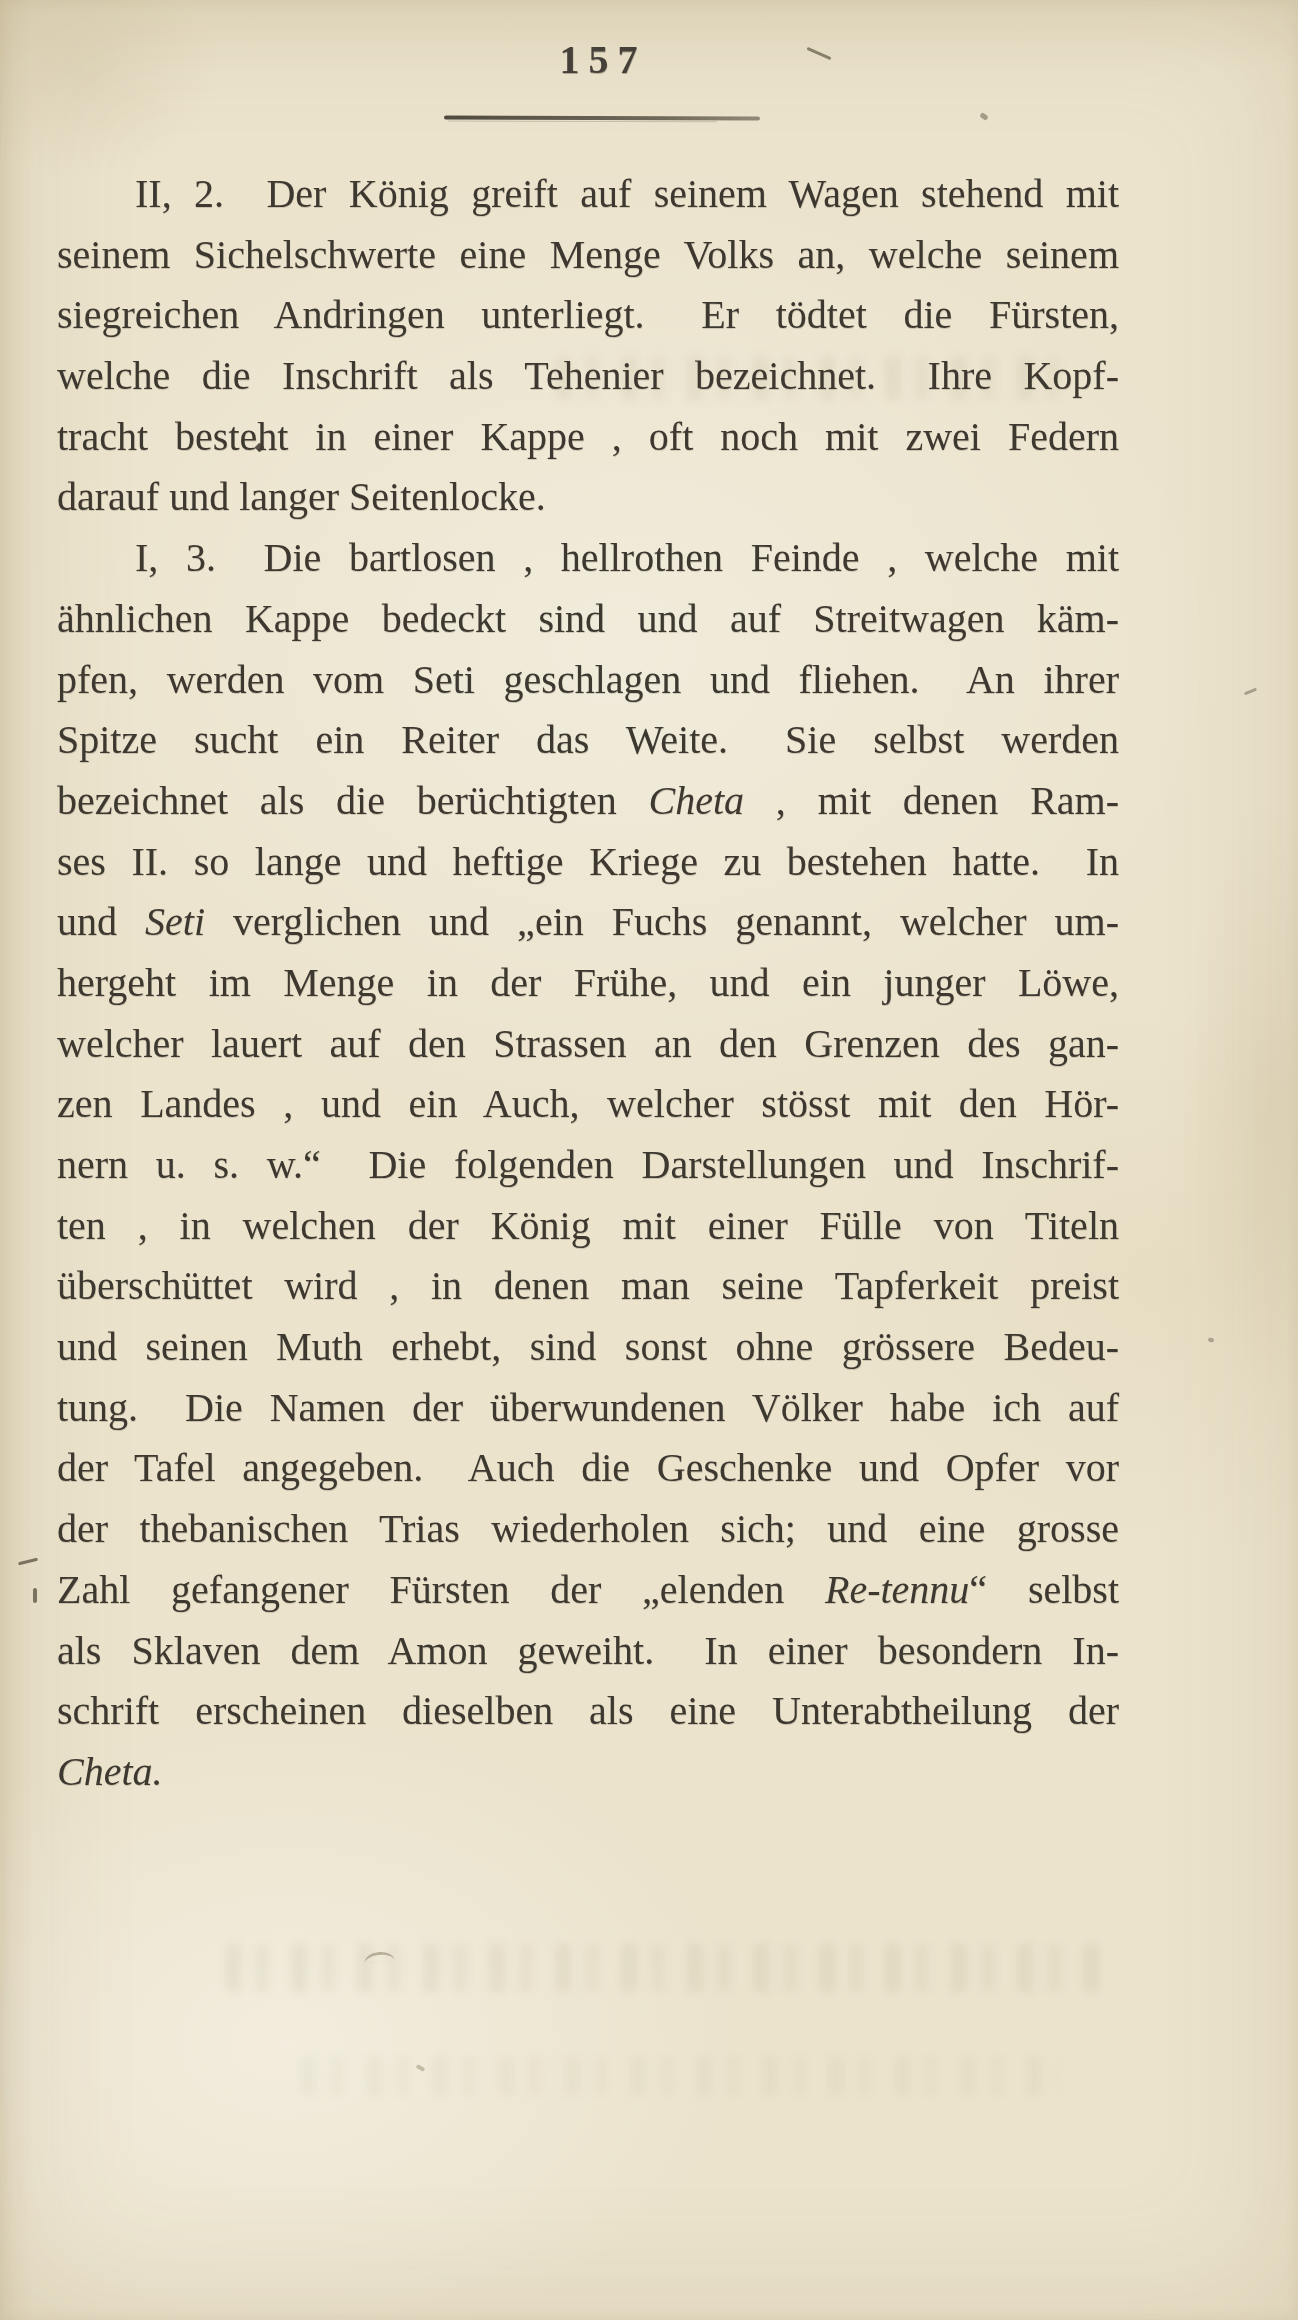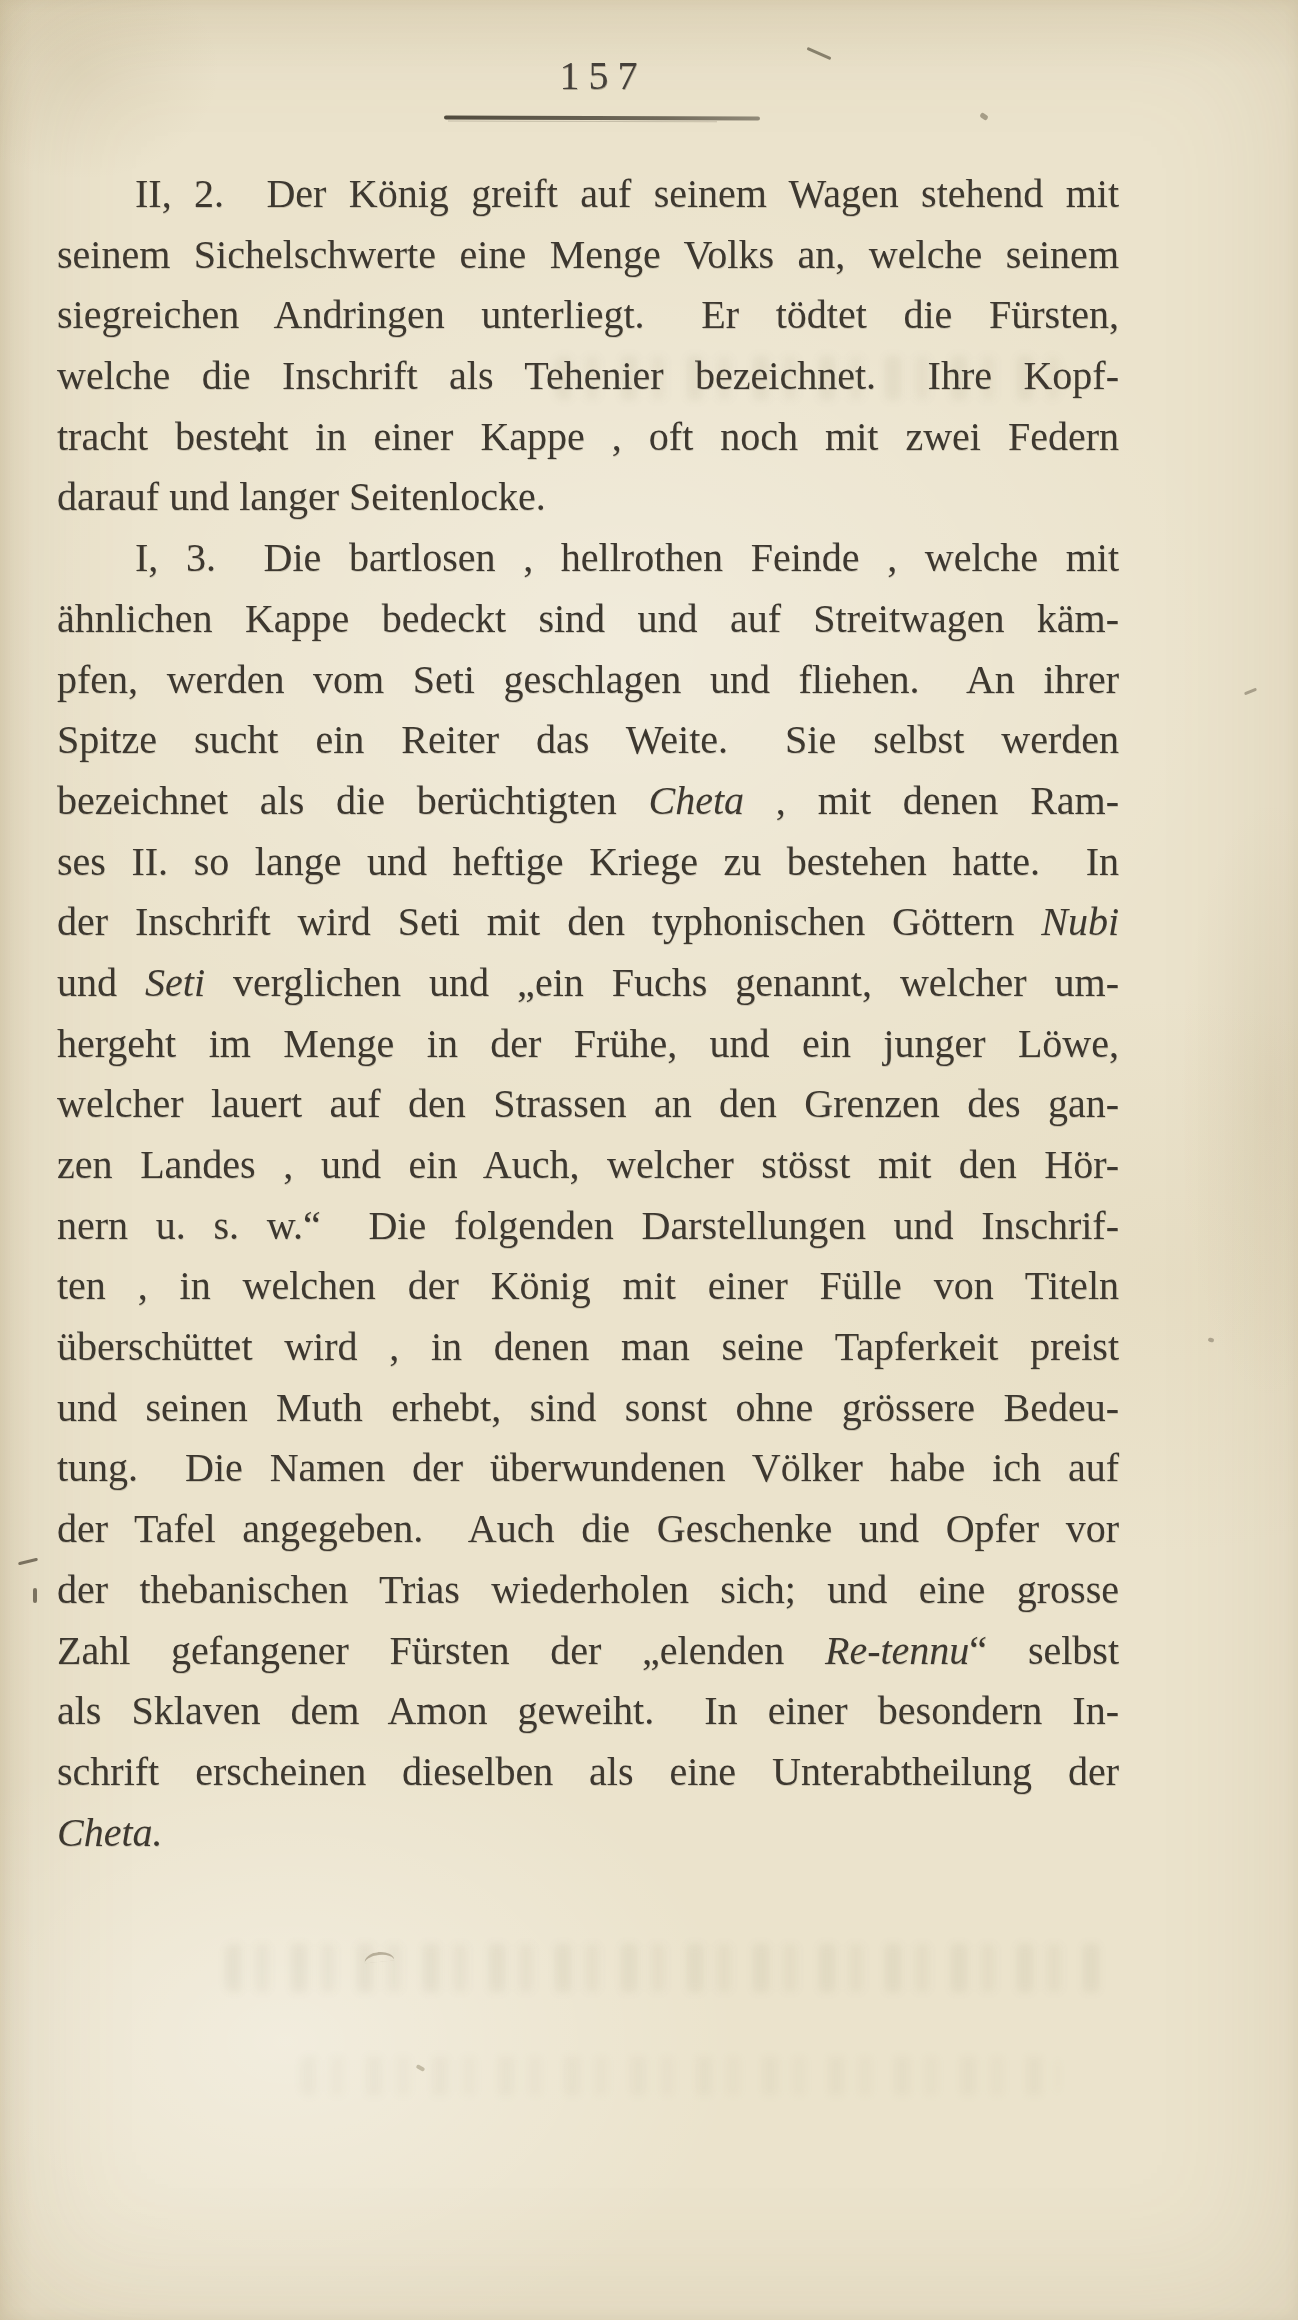--- a/index.html
+++ b/index.html
@@ -18,22 +18,22 @@
       radial-gradient(ellipse 700px 500px at 22% 88%, rgba(255,255,255,0.35), rgba(255,255,255,0) 65%),
       radial-gradient(ellipse 500px 400px at 90% 55%, rgba(190,170,120,0.10), rgba(190,170,120,0) 70%),
       linear-gradient(180deg, rgba(170,150,100,0.10) 0%, rgba(170,150,100,0) 3%),
       linear-gradient(90deg, rgba(160,140,95,0.12) 0%, rgba(160,140,95,0) 2.5%),
       var(--paper);
     box-shadow: inset 0 0 140px rgba(130,108,62,0.16), inset 0 0 14px rgba(130,108,62,0.10);
     font-family:"Liberation Serif","DejaVu Serif",serif;
     color:var(--ink);
   }
   .page-number{
-    position:absolute;top:52px;left:548px;width:110px;
-    font-size:40px;font-weight:normal;letter-spacing:9px;text-align:center;
+    position:absolute;top:36px;left:548px;width:110px;
+    font-size:40px;font-weight:bold;letter-spacing:9px;text-align:center;
     color:#45403a;text-shadow:0.5px 0.5px 0 rgba(70,60,45,0.35);
   }
   .header-rule{
     position:absolute;top:116px;left:444px;width:316px;height:3.5px;
     background:linear-gradient(90deg, rgba(72,66,54,0.95), rgba(72,66,54,0.75) 70%, rgba(72,66,54,0.55));
     border-radius:2px;transform:rotate(0.15deg);
   }
   .header-rule::after{
     content:"";position:absolute;left:4px;top:5px;width:85%;height:1px;
     background:rgba(90,82,66,0.25);
@@ -101,21 +101,20 @@
       <div class="line"><span>siegreichen Andringen unterliegt.  Er tödtet die Fürsten,</span></div>
       <div class="line"><span>welche die Inschrift als Tehenier bezeichnet.  Ihre Kopf-</span></div>
       <div class="line"><span>tracht besteht in einer Kappe , oft noch mit zwei Federn</span></div>
       <div class="line end"><span>darauf und langer Seitenlocke.</span></div>
       <div class="line indent"><span>I, 3.  Die bartlosen , hellrothen Feinde , welche mit</span></div>
       <div class="line"><span>ähnlichen Kappe bedeckt sind und auf Streitwagen käm-</span></div>
       <div class="line"><span>pfen, werden vom Seti geschlagen und fliehen.  An ihrer</span></div>
       <div class="line"><span>Spitze sucht ein Reiter das Weite.  Sie selbst werden</span></div>
       <div class="line"><span>bezeichnet als die berüchtigten </span><i>Cheta</i><span> , mit denen Ram-</span></div>
       <div class="line"><span>ses II. so lange und heftige Kriege zu bestehen hatte.  In</span></div>
-      <div class="line"><span>der Inschrift wird Seti mit den typhonischen Göttern </span><i>Nubi</i></div>
       <div class="line"><span>und </span><i>Seti</i><span> verglichen und „ein Fuchs genannt, welcher um-</span></div>
       <div class="line"><span>hergeht im Menge in der Frühe, und ein junger Löwe,</span></div>
       <div class="line"><span>welcher lauert auf den Strassen an den Grenzen des gan-</span></div>
       <div class="line"><span>zen Landes , und ein Auch, welcher stösst mit den Hör-</span></div>
       <div class="line"><span>nern u. s. w.“  Die folgenden Darstellungen und Inschrif-</span></div>
       <div class="line"><span>ten , in welchen der König mit einer Fülle von Titeln</span></div>
       <div class="line"><span>überschüttet wird , in denen man seine Tapferkeit preist</span></div>
       <div class="line"><span>und seinen Muth erhebt, sind sonst ohne grössere Bedeu-</span></div>
       <div class="line"><span>tung.  Die Namen der überwundenen Völker habe ich auf</span></div>
       <div class="line"><span>der Tafel angegeben.  Auch die Geschenke und Opfer vor</span></div>

